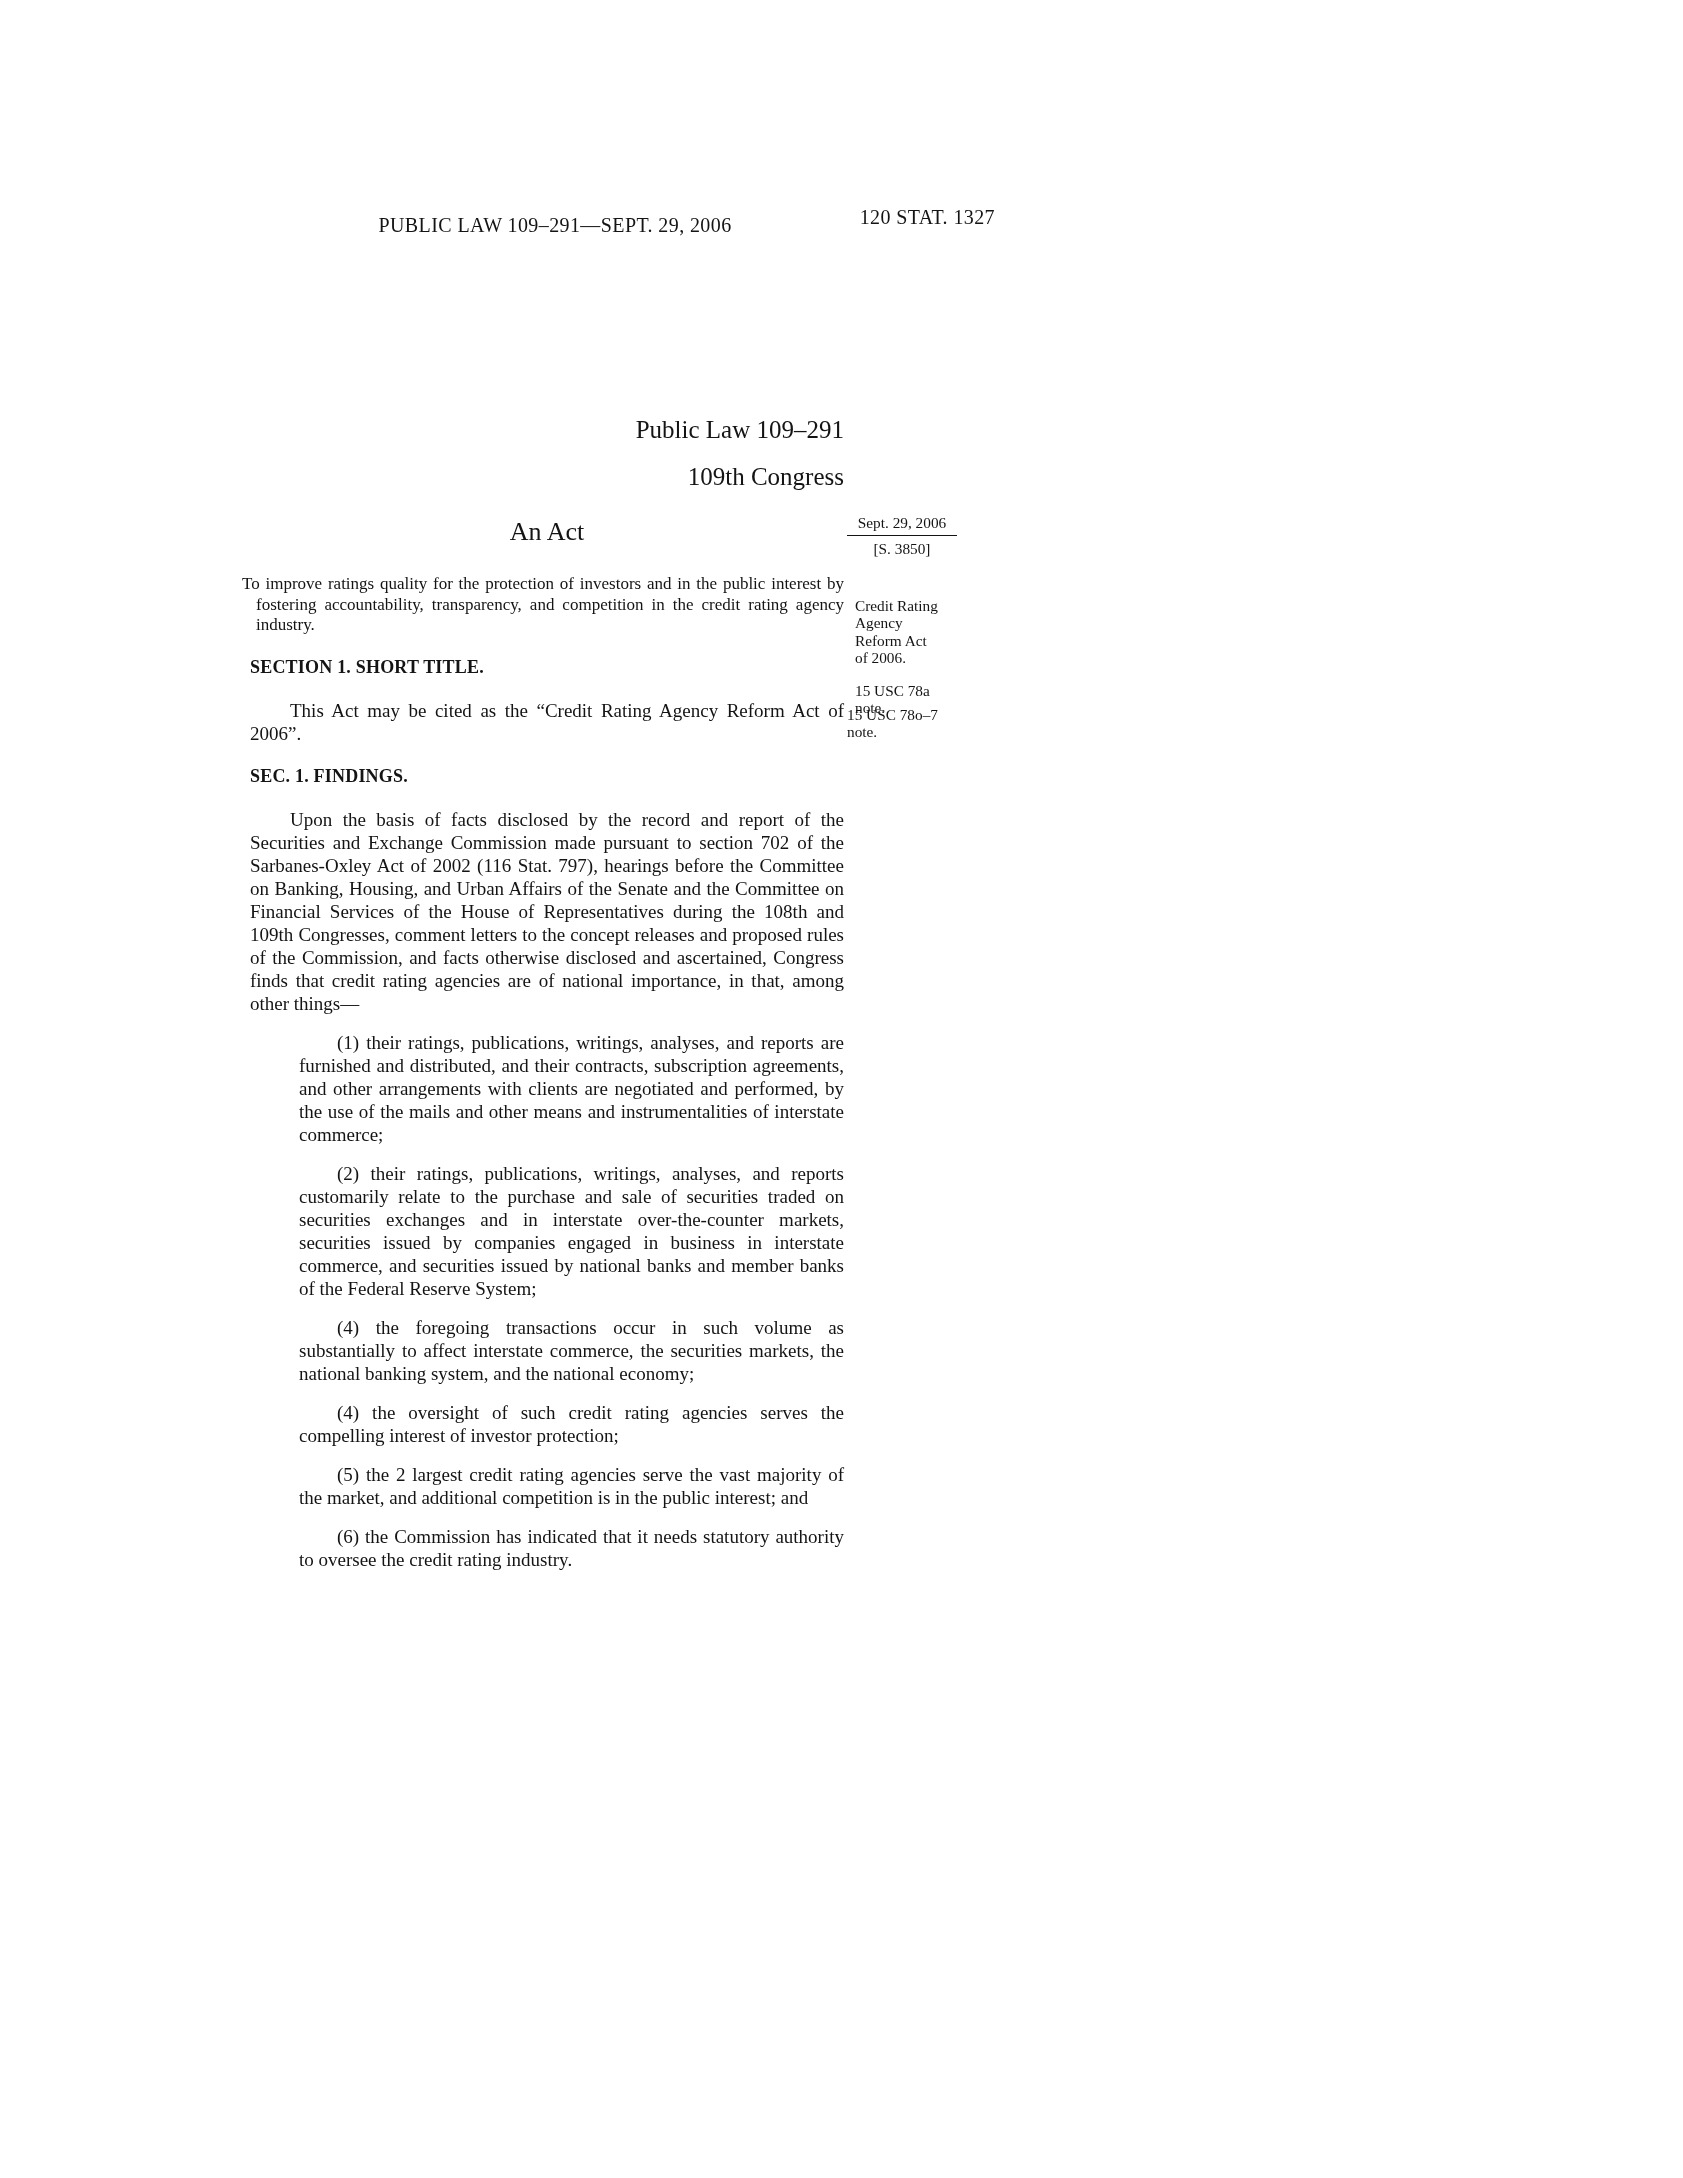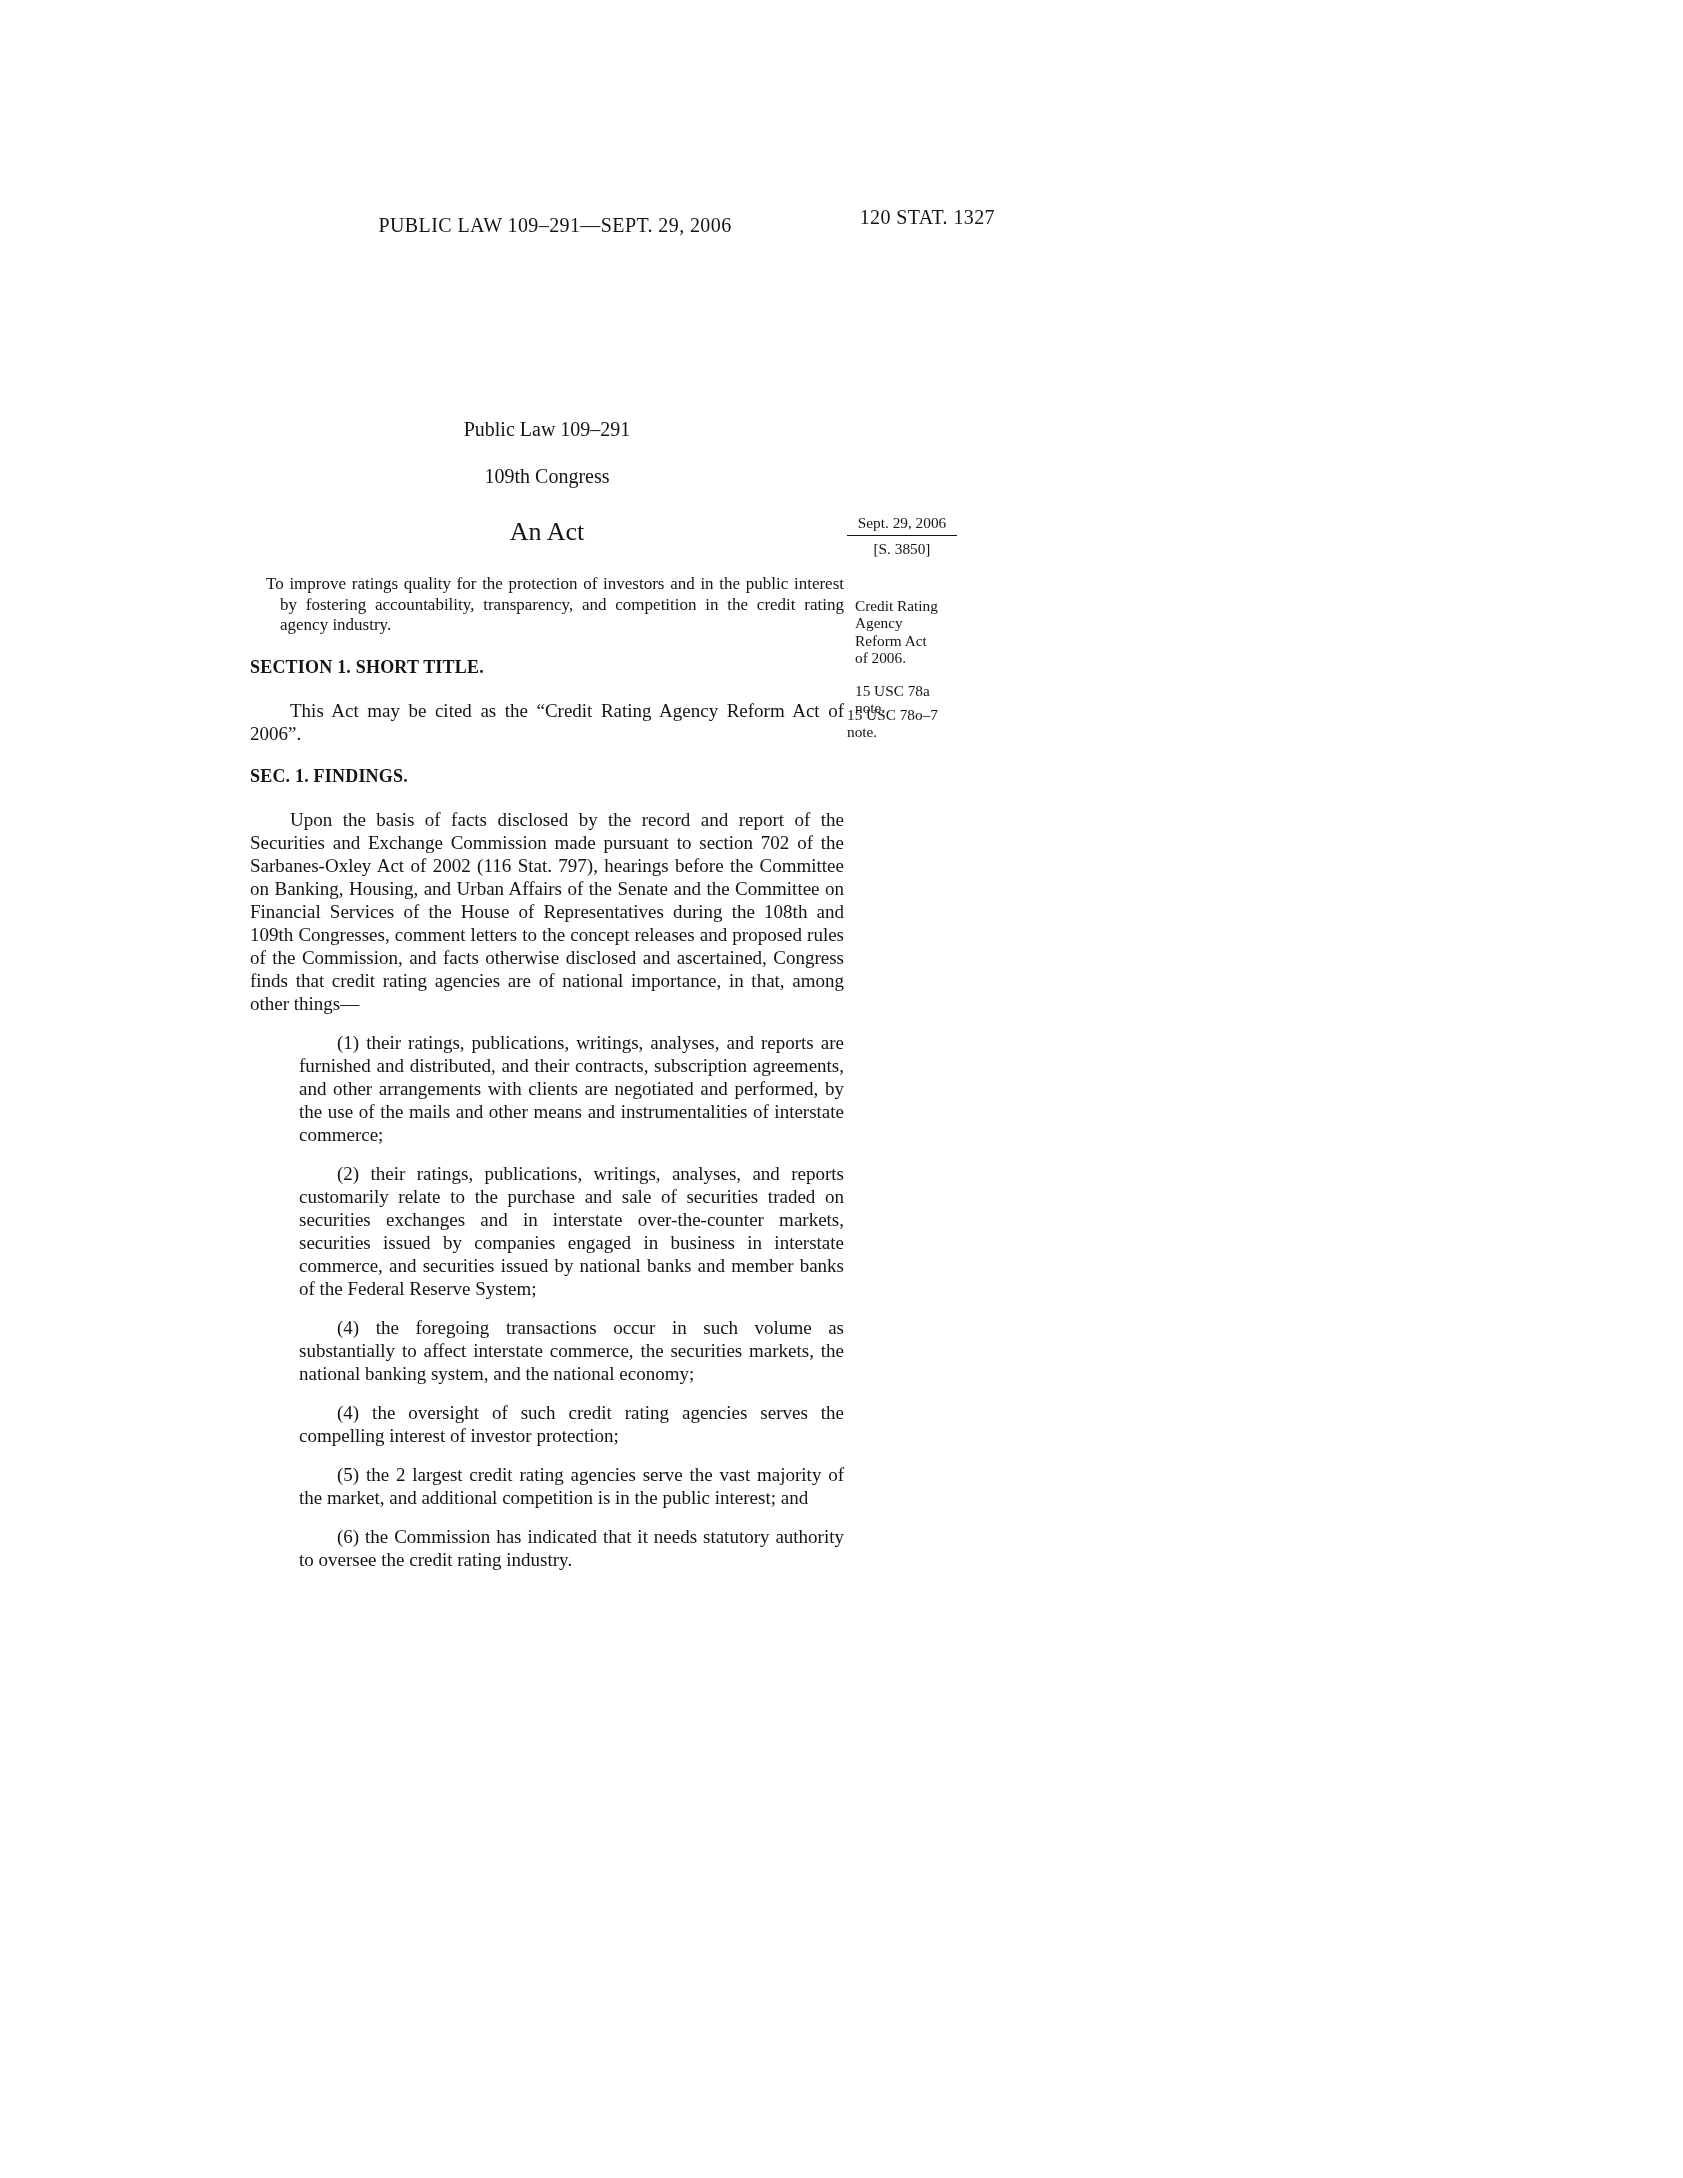--- a/index.html
+++ b/index.html
@@ -27,23 +27,23 @@
     
     .main-col {
       position: absolute;
       top: 382px;
       left: 218px;
       width: 626px;
       font-size: 19px;
       line-height: 23px;
       text-align: justify;
     }
-    .law-number, .congress { font-size: 20px; line-height: 31px; text-align: center; }
+    .law-number, .congress { font-size: 25px; line-height: 31px; text-align: right; }
     .act-heading { font-size: 26px; line-height: 32px; text-align: center; margin: 8px 0 10px; font-weight: normal; }
-    .preamble { font-size: 17px; line-height: 20.6px; padding-left: 14px; text-indent: -14px; margin-left: 24px; }
+    .preamble { font-size: 17px; line-height: 20.6px; padding-left: 14px; text-indent: -14px; }
     .enacting { font-style: italic; font-size: 19.3px; line-height: 23px; margin-top: 14px; text-indent: 40px; }
     .sec-heading { font-size: 18px; font-weight: bold; margin-top: 4px; text-align: left; letter-spacing: 0.2px; }
     .body-para { margin-top: 4px; text-indent: 40px; }
     .finding { margin-left: 49px; text-indent: 38px; }
     
     .margin-note {
       position: absolute;
       left: 823px;
       font-size: 15.3px;
       line-height: 17.3px;

